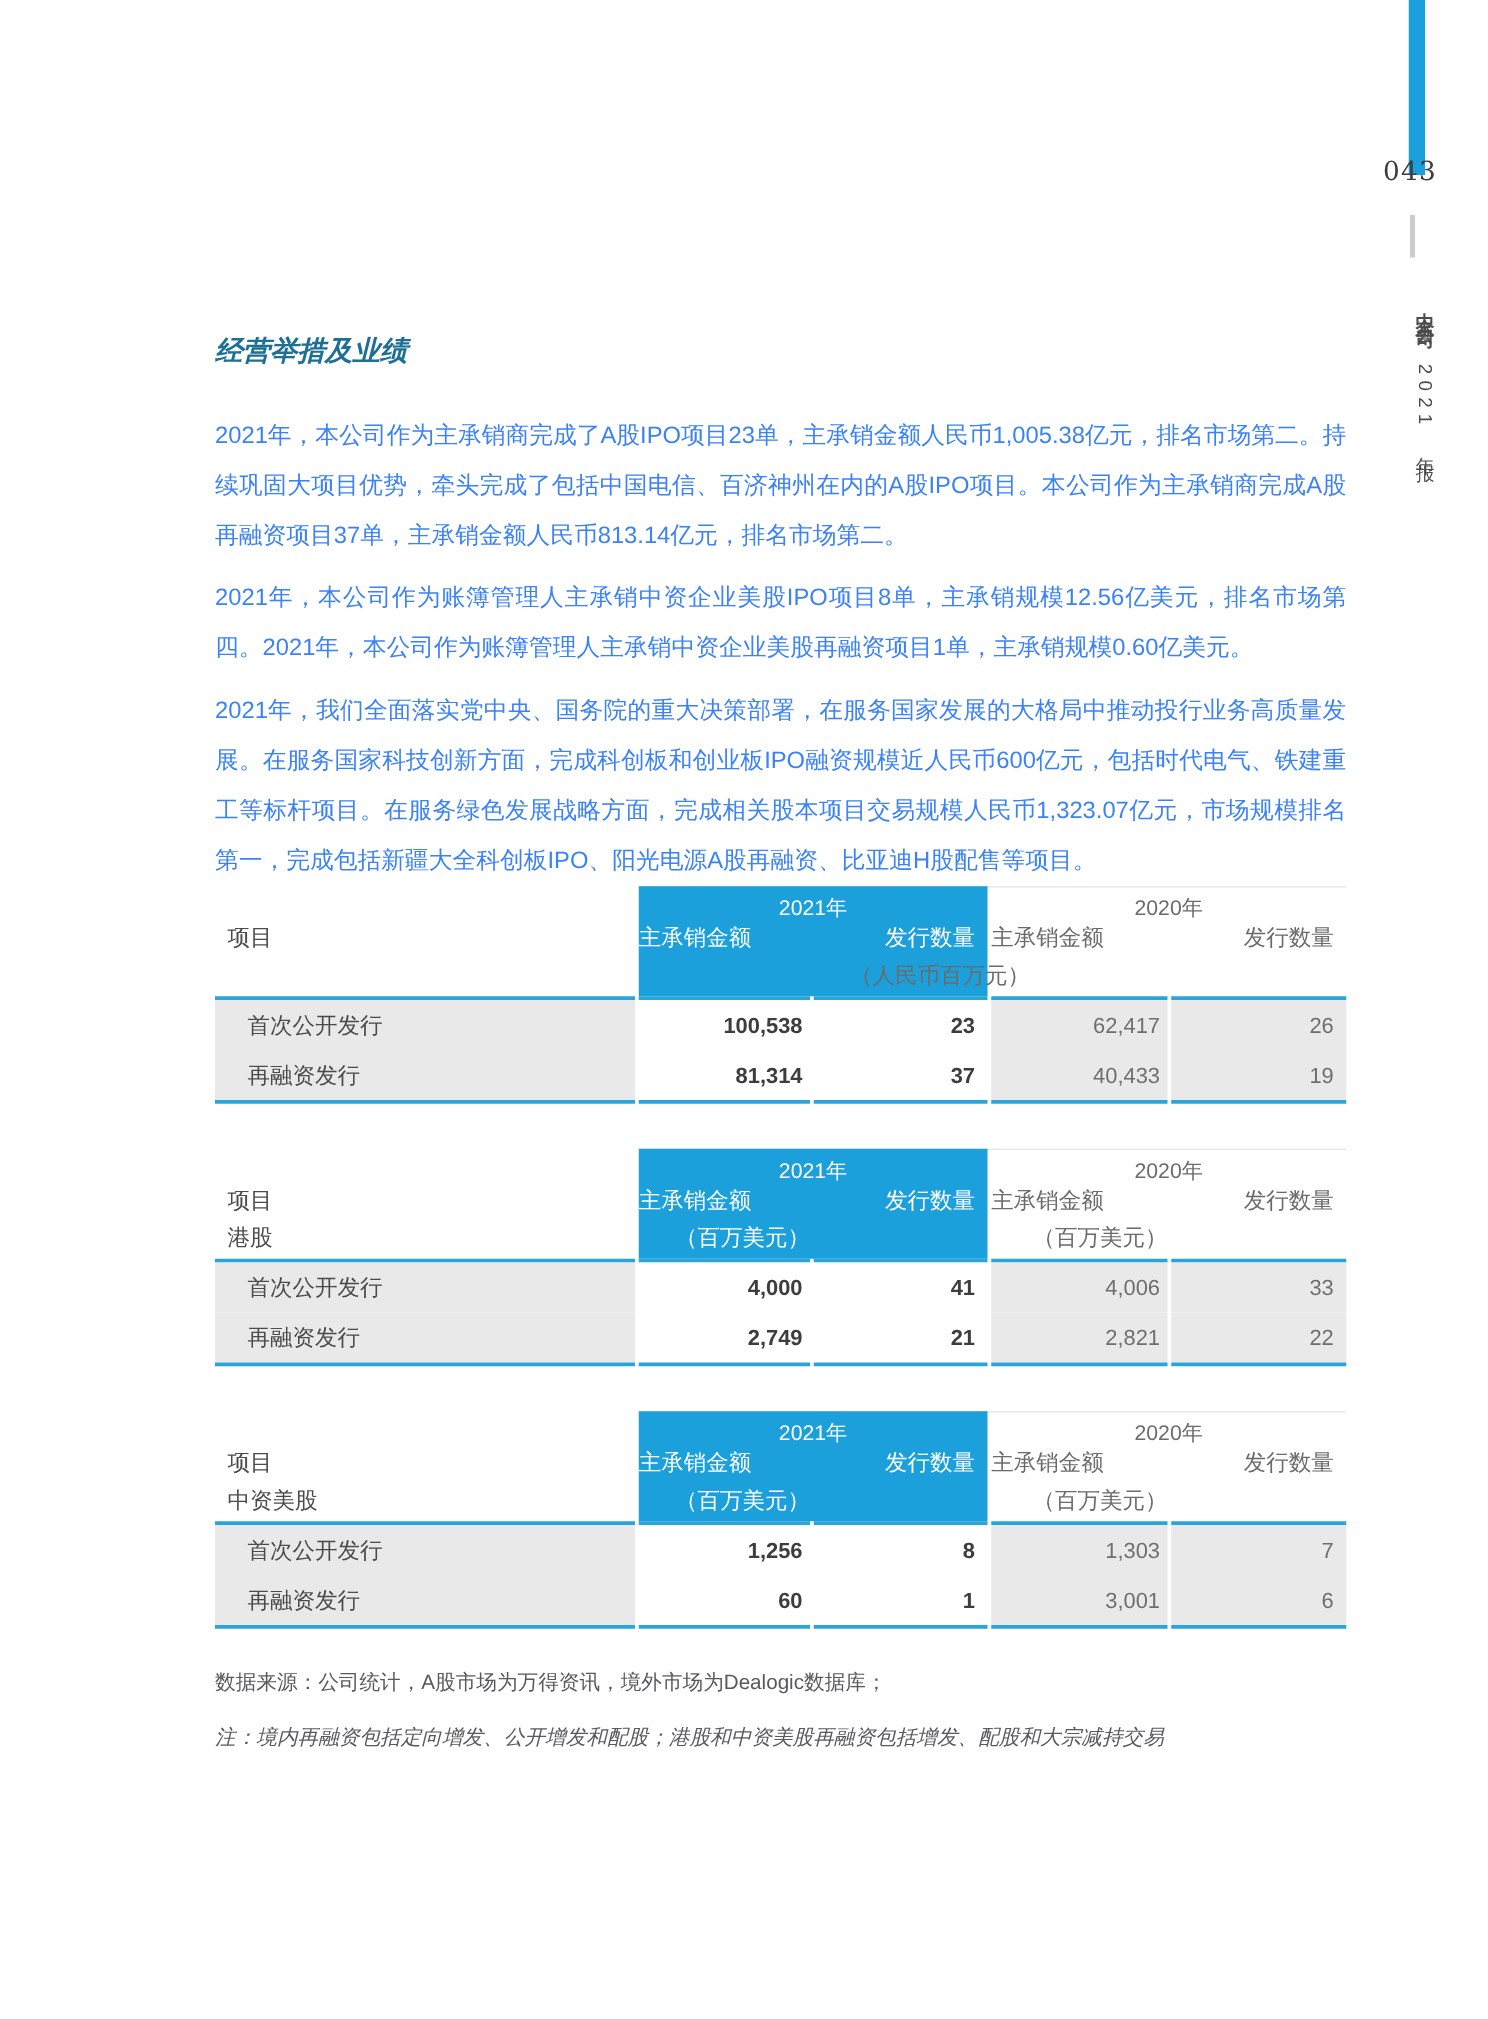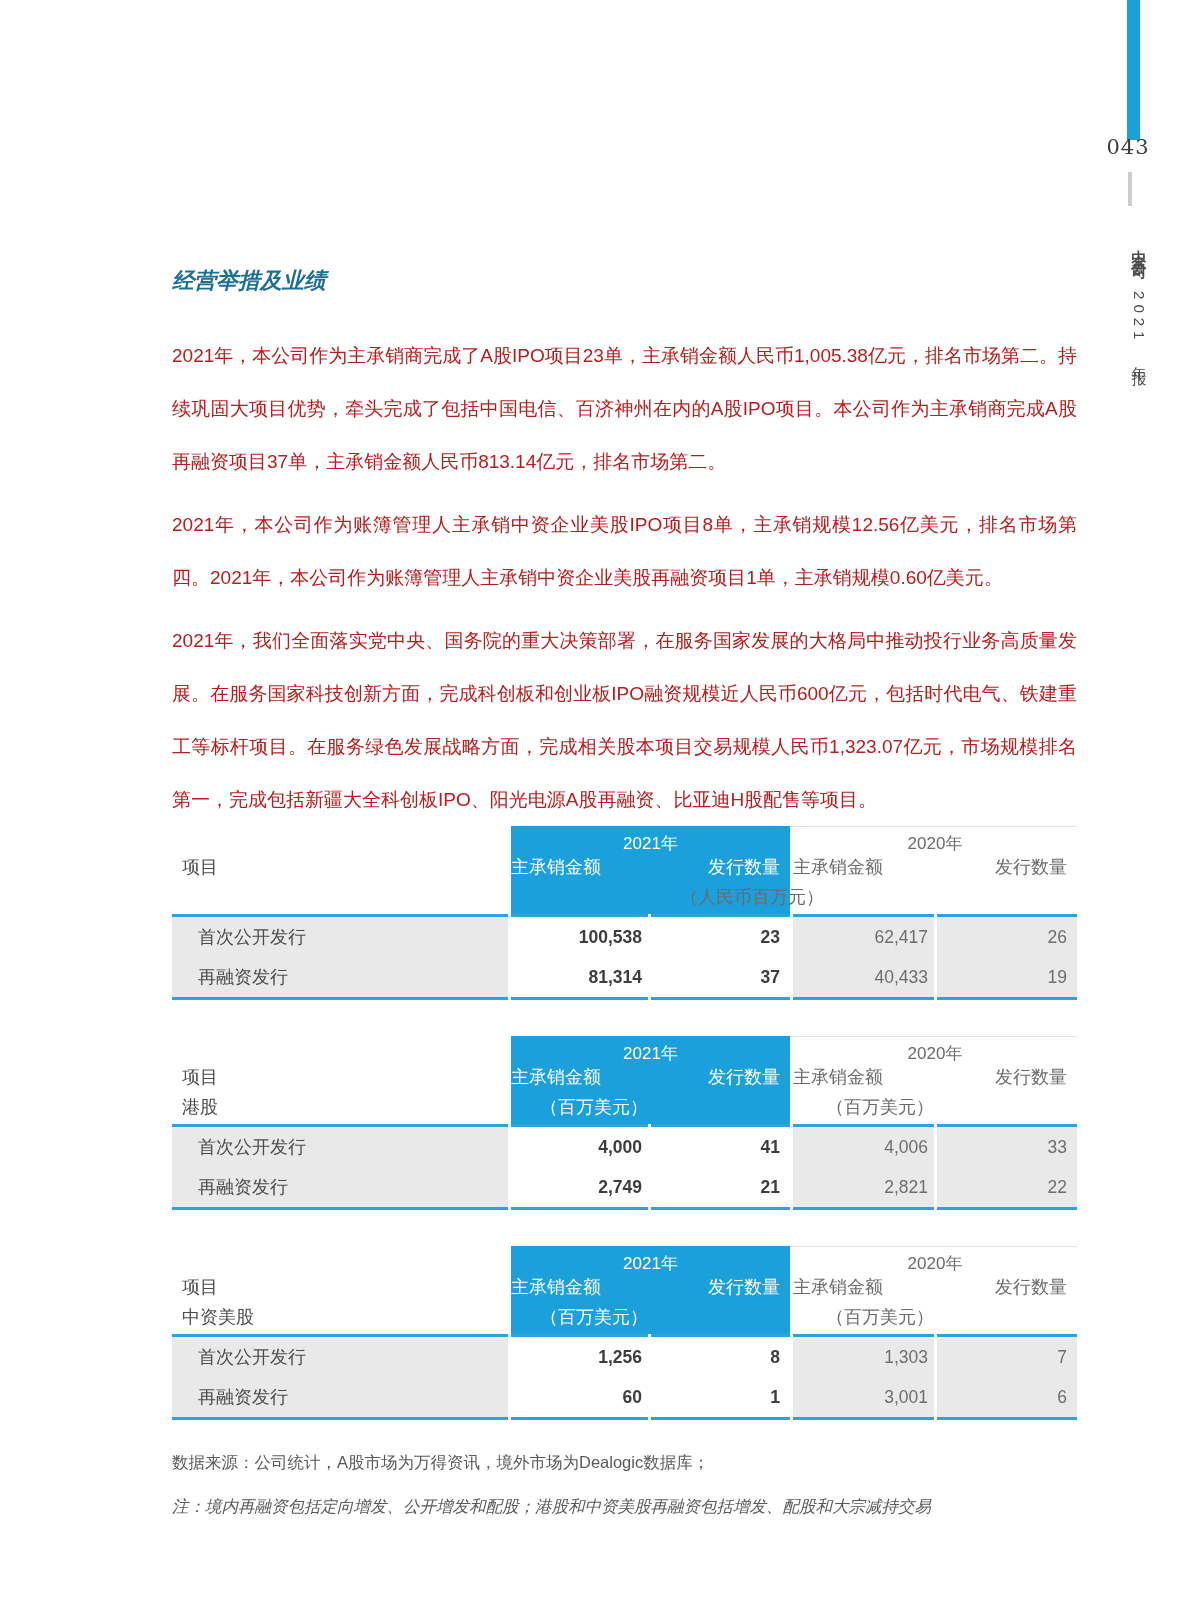--- a/index.html
+++ b/index.html
@@ -7,40 +7,40 @@
   body {
     width:1190px; height:1615px;
     font-family:"Liberation Sans","DejaVu Sans",sans-serif;
     position:relative; overflow:hidden;
   }
   .page { position:absolute; inset:0; background:#fff; }
 
   
   .top-accent-bar { position:absolute; top:0; right:50px; width:13px; height:140px; background:#1BA0DC; }
   .page-number {
-    position:absolute; top:135px; right:38px; width:48px; text-align:center;
+    position:absolute; top:125px; right:38px; width:48px; text-align:center;
     font-family:"DejaVu Serif","Liberation Serif",serif; font-size:21px; color:#3c3c3c; letter-spacing:1px;
   }
   .page-number-dash { position:absolute; top:172px; right:58px; width:4px; height:34px; background:#cccccc; }
   .side-caption {
     position:absolute; top:238px; right:42px;
     writing-mode:vertical-rl; text-orientation:mixed;
     font-size:15px; color:#4c4c4c; letter-spacing:5px; line-height:18px; white-space:nowrap;
   }
   .side-caption .co { font-weight:bold; }
   .side-caption .dot { font-size:10px; color:#8f8f8f; letter-spacing:8px; }
 
   
   .content { position:absolute; left:172px; top:266px; width:905px; }
   .section-title {
     font-size:22px; line-height:30px; font-weight:bold; font-style:italic;
     color:#1D6F94; margin-bottom:33px;
   }
   p.body-p {
-    font-size:19px; line-height:53px; color:#b91c1c;
+    font-size:19px; line-height:40px; color:#3b82f6;
     text-align:justify; margin-bottom:10px;
   }
   p.body-p.last { margin-bottom:0; }
 
   
   .ipo-table { width:905px; margin-top:36px; }
   .ipo-table.first { margin-top:0; }
   .hgrid, .rgrid, .sepgrid {
     display:grid;
     grid-template-columns:336px 137px 139px 141px 140px;

